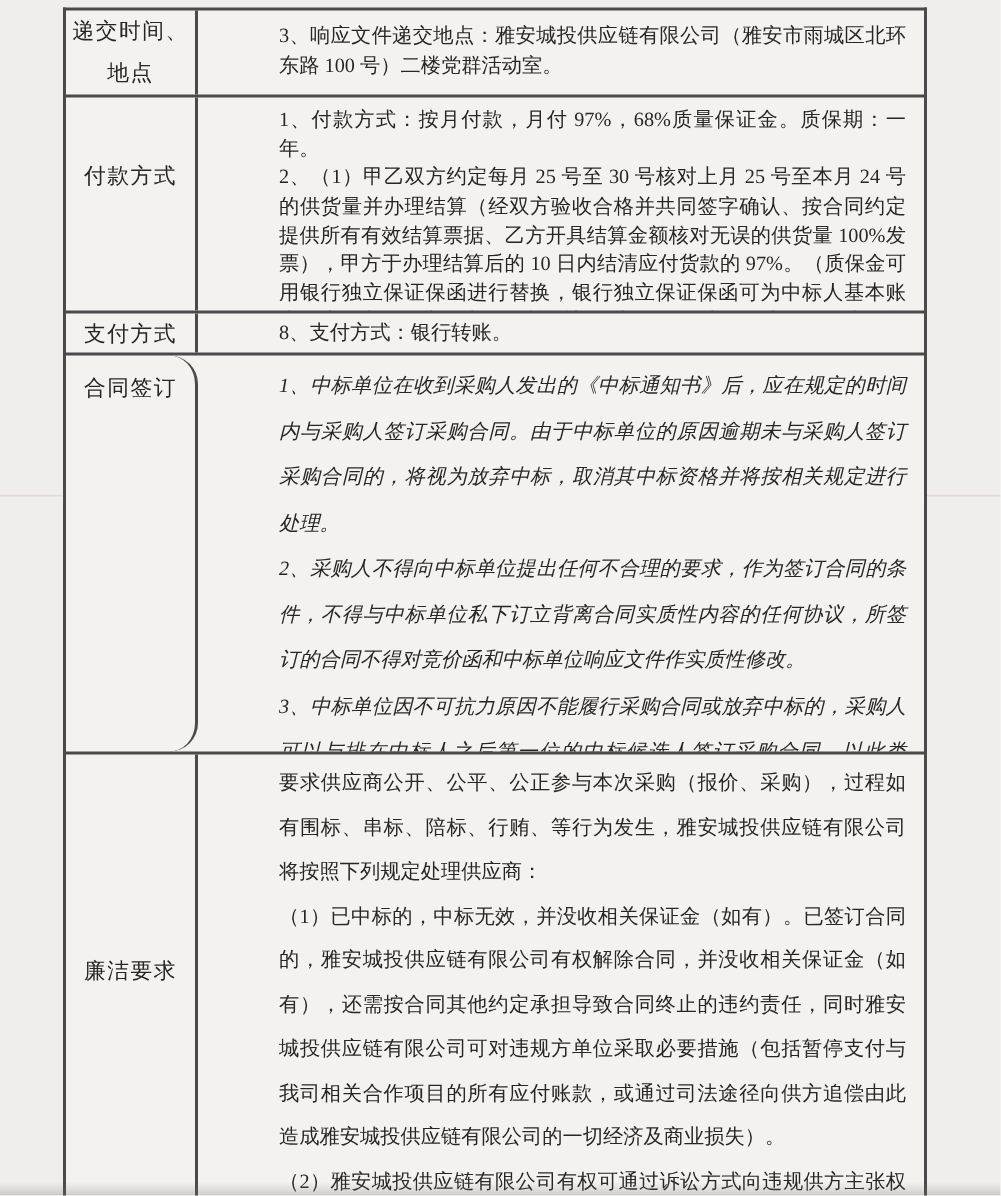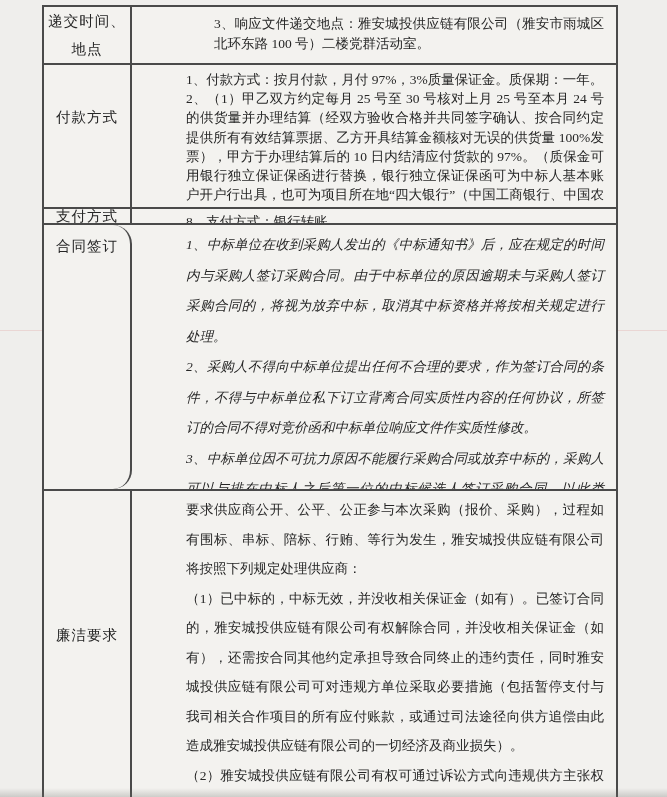--- a/index.html
+++ b/index.html
@@ -48,29 +48,29 @@
     flex:1;min-width:0;
     padding:6px 12px 0 14px;
     font-size:13.5px;
     text-align:justify;
     text-justify:inter-ideograph;
     overflow:hidden;
     margin-left:40px;
   }
   .content-cell p{margin:0;padding:0;}
 
-  .r1{height:58px;gap:28px;}
+  .r1{height:58px;}
   .r1 .label-cell{line-height:28px;}
   .r1 .content-cell{line-height:20px;padding-top:7px;}
 
   .r2{height:144px;}
   .r2 .label-cell{padding-bottom:38px;}
   .r2 .content-cell{line-height:19.2px;padding-top:5px;}
 
-  .r3{height:16px;}
+  .r3{height:28px;}
   .r3 .content-cell{line-height:20px;padding-top:3px;}
 
   .r4{height:266px;}
   .r4 .label-cell{justify-content:flex-start;padding-top:12px;border-radius:19px;}
   .r4 .content-cell{line-height:30.5px;padding-top:5px;font-style:italic;}
 
   .r5{height:324px;border-bottom:none;}
   .r5 .label-cell{padding-bottom:36px;}
   .r5 .content-cell{line-height:29.5px;padding-top:4px;}
 </style>
@@ -90,21 +90,21 @@
       <div class="cell content-cell">
         <p>3、响应文件递交地点：雅安城投供应链有限公司（雅安市雨城区北环东路 100 号）二楼党群活动室。</p>
       </div>
     </div>
 
     <div class="row r2">
       <div class="cell label-cell">
         <span>付款方式</span>
       </div>
       <div class="cell content-cell">
-        <p>1、付款方式：按月付款，月付 97%，3%质量保证金。质保期：一年。</p>
+        <p>1、付款方式：按月付款，月付 97%，68%质量保证金。质保期：一年。</p>
         <p>2、（1）甲乙双方约定每月 25 号至 30 号核对上月 25 号至本月 24 号的供货量并办理结算（经双方验收合格并共同签字确认、按合同约定提供所有有效结算票据、乙方开具结算金额核对无误的供货量 100%发票），甲方于办理结算后的 10 日内结清应付货款的 97%。（质保金可用银行独立保证保函进行替换，银行独立保证保函可为中标人基本账户开户行出具，也可为项目所在地“四大银行”（中国工商银行、中国农业银行、中国银行、中国建设银行）出具）</p>
 
       </div>
     </div>
 
     <div class="row r3">
       <div class="cell label-cell">
         <span>支付方式</span>
       </div>
       <div class="cell content-cell">

